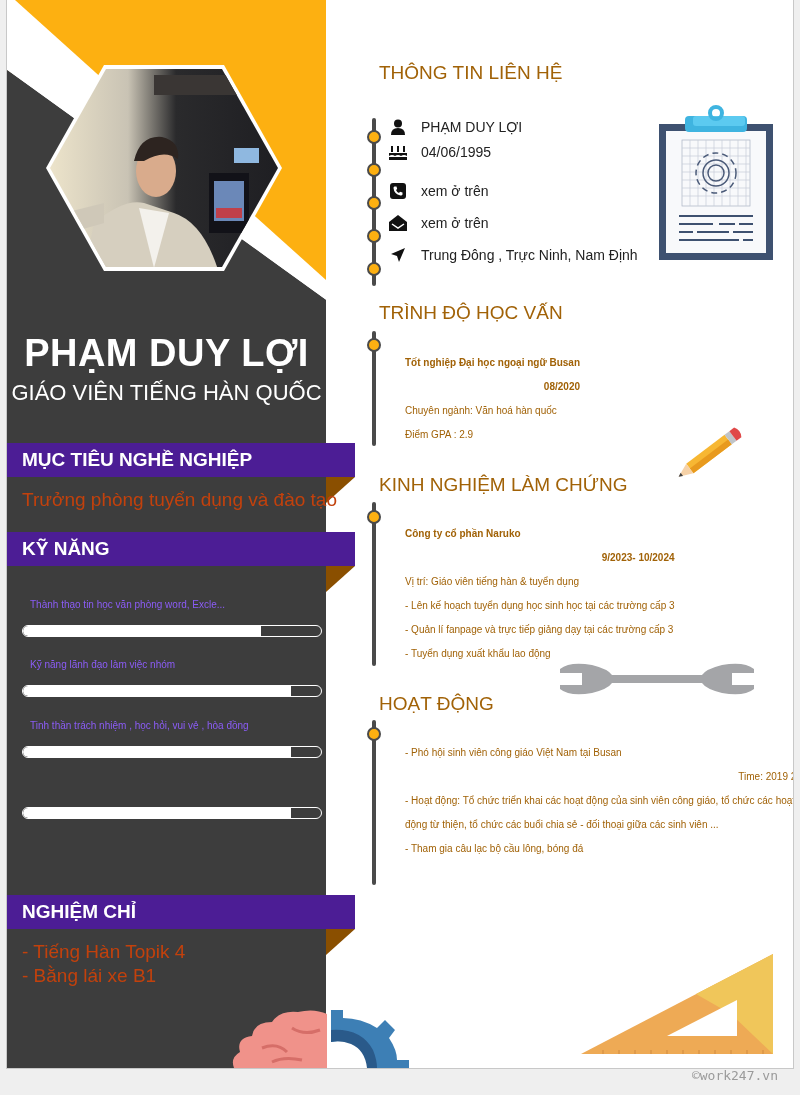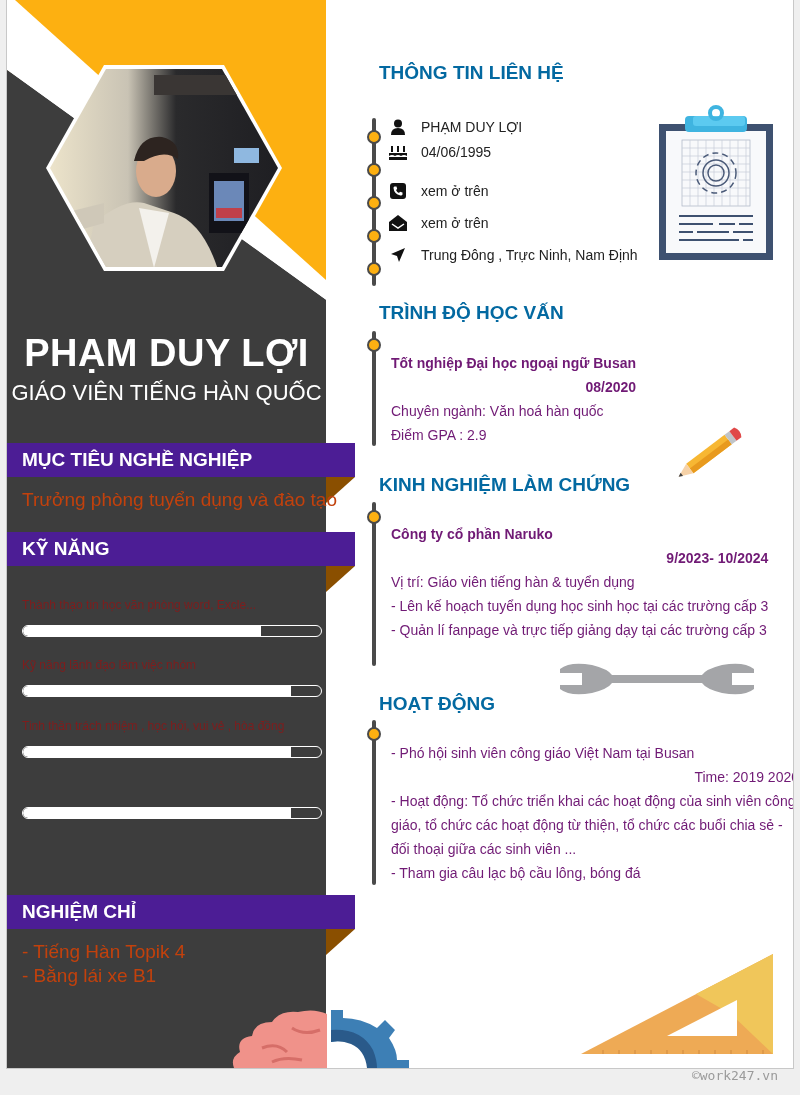--- a/index.html
+++ b/index.html
@@ -10,29 +10,29 @@
   .hero { position: absolute; left: 0; top: 0; width: 319px; height: 300px; }
   .hero svg { display: block; }
   .photo { position: absolute; left: 37px; top: 63px; }
   .name-block { position: absolute; left: 0; top: 330px; width: 319px; text-align: center; color: #fff; }
   .name { font-size: 38px; font-weight: bold; letter-spacing: 0.5px; line-height: 46px; }
   .role { font-size: 22px; line-height: 30px; margin-top: 2px; }
   .ribbon { position: absolute; left: 0; width: 348px; height: 34px; background: #4c1d95; color: #fff; font-weight: bold; font-size: 19px; line-height: 34px; padding-left: 15px; }
   .ribbon-fold { position: absolute; left: 319px; width: 29px; height: 26px; }
   .ltext { position: absolute; left: 15px; color: #c2410c; font-size: 19px; line-height: 24px; }
   .skill { position: absolute; left: 15px; width: 300px; }
-  .skill-label { color: #7f1d1d; font-size: 12px; line-height: 24px; width: 280px; }
+  .skill-label { color: #8b5cf6; font-size: 10px; line-height: 24px; width: 280px; margin-left: 8px; }
   .bar { margin-top: 8px; height: 12px; border: 1.5px solid #fff; border-radius: 7px; overflow: hidden; }
   .bar-fill { height: 100%; background: #fff; border-radius: 6px 0 0 6px; }
-  .sec-title { position: absolute; left: 372px; color: #0369a1; font-weight: bold; font-size: 19px; text-align: center; }
+  .sec-title { position: absolute; left: 372px; color: #a16207; font-weight: normal; font-size: 19px; text-align: center; }
   .timeline { position: absolute; left: 365px; width: 4px; background: #4a4a4a; border-radius: 2px; }
   .dot { position: absolute; left: 360px; width: 14px; height: 14px; border-radius: 50%; background: #fdb011; border: 2px solid #4a4a4a; }
   .contact-row { position: absolute; left: 382px; height: 24px; display: flex; align-items: center; font-size: 14px; color: #222; }
   .contact-row .ic { width: 18px; height: 18px; margin-right: 14px; display: flex; align-items: center; justify-content: center; }
-  .rtext { position: absolute; left: 384px; font-size: 14px; line-height: 24px; color: #701a75; }
+  .rtext { position: absolute; left: 398px; font-size: 10px; line-height: 24px; color: #a16207; }
   .rtext .b { font-weight: bold; }
   .indent { padding-left: 16px; text-align: right; }
   .footer { position: absolute; right: 22px; top: 1068px; font-family: "DejaVu Sans Mono", monospace; font-size: 13px; color: #9a9a9a; }
   .deco { position: absolute; }
 </style>
 </head>
 <body>
 
 <div class="page">
 
@@ -254,20 +254,21 @@
 
   <div class="sec-title" style="top:474px">KINH NGHIỆM LÀM CHỨNG</div>
   <div class="timeline" style="top:502px; height:164px"></div>
   <div class="dot" style="top:510px"></div>
   <div class="rtext" style="top:522px">
     <div class="b">Công ty cổ phần Naruko</div>
     <div class="b indent">9/2023- 10/2024</div>
     <div>Vị trí: Giáo viên tiếng hàn &amp; tuyển dụng</div>
     <div>- Lên kế hoạch tuyển dụng học sinh học tại các trường cấp 3</div>
     <div>- Quản lí fanpage và trực tiếp giảng dạy tại các trường cấp 3</div>
+    <div>- Tuyển dụng xuất khẩu lao động</div>
   </div>
 
   <svg class="deco" style="left:553px; top:663px" width="194" height="32" viewBox="0 0 194 32">
     <path d="M0,6 Q10,-2 32,2 Q48,6 52,12 L142,12 Q146,6 162,2 Q184,-2 194,6 L194,10 L172,10 L172,22 L194,22 L194,26 Q184,34 162,30 Q146,26 142,20 L52,20 Q48,26 32,30 Q10,34 0,26 L0,22 L22,22 L22,10 L0,10 Z" fill="#a4a5a8"></path>
   </svg>
 
   <div class="sec-title" style="top:693px">HOẠT ĐỘNG</div>
   <div class="timeline" style="top:720px; height:165px"></div>
   <div class="dot" style="top:727px"></div>
   <div class="rtext" style="top:741px; width:408px">

